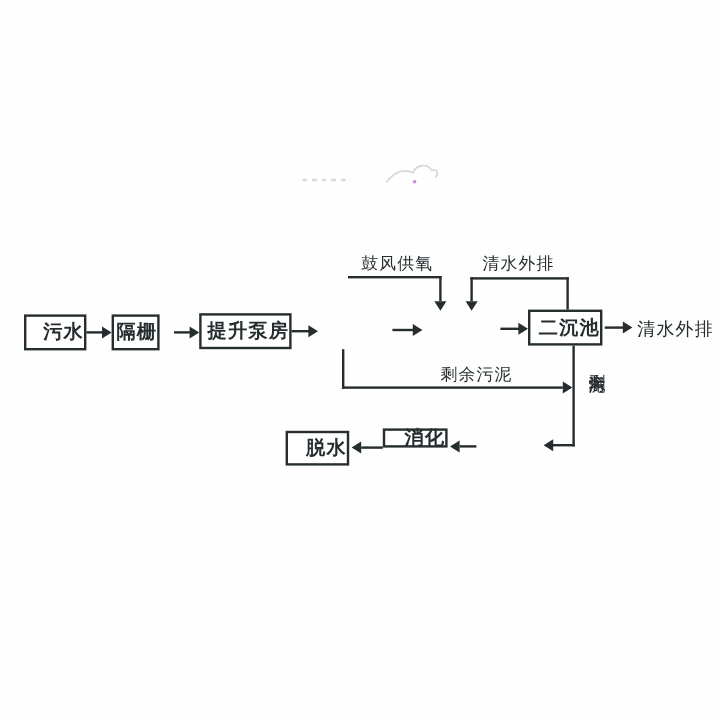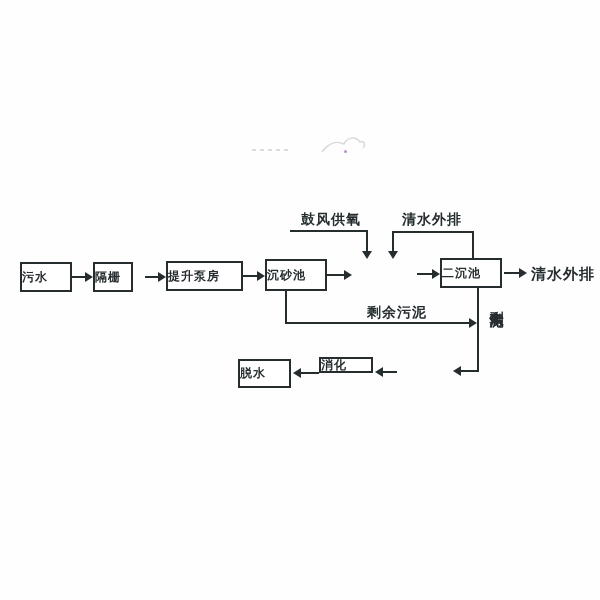--- a/index.html
+++ b/index.html
@@ -10,33 +10,33 @@
   html,body{margin:0;padding:0;}
   body{
     width:600px;height:600px;background:var(--bg);
     font-family:"DejaVu Sans","Liberation Sans",sans-serif;
     overflow:hidden;
   }
   .canvas{position:relative;width:600px;height:600px;background:var(--bg);}
   .box{
     position:absolute;box-sizing:border-box;
     border:2px solid var(--line);background:#fff;
-    display:flex;align-items:center;justify-content:flex-start;
-    color:var(--line);font-weight:700;font-size:12px;
+    display:flex;align-items:center;justify-content:flex-end;
+    color:var(--line);font-weight:700;font-size:16px;
     white-space:nowrap;letter-spacing:1px;
   }
   .hline,.vline{position:absolute;background:var(--line);}
   .hline{height:2px;}
   .vline{width:2px;}
   .arr{position:absolute;width:0;height:0;}
   .arr-r{border-left:8px solid var(--line);border-top:5px solid transparent;border-bottom:5px solid transparent;}
   .arr-l{border-right:8px solid var(--line);border-top:5px solid transparent;border-bottom:5px solid transparent;}
   .arr-d{border-top:8px solid var(--line);border-left:5px solid transparent;border-right:5px solid transparent;}
   .lbl{
-    position:absolute;color:var(--line);font-weight:700;
+    position:absolute;color:var(--line);font-weight:400;
     font-size:14px;white-space:nowrap;letter-spacing:1px;
   }
   .lbl-lg{font-size:15px;text-align:right;}
   .lbl-v{writing-mode:vertical-rl;letter-spacing:1px;}
   .wm-dashes{
     position:absolute;left:252px;top:149px;width:40px;height:2px;
     background:repeating-linear-gradient(90deg,var(--wm) 0 4px,transparent 4px 8px);
   }
   .wm-squiggle{position:absolute;left:320px;top:130px;}
   .wm-dot{position:absolute;left:344px;top:150px;width:3px;height:3px;border-radius:50%;background:#b578cf;opacity:.85;}
@@ -53,23 +53,20 @@
   <div class="wm-dot"></div>
 
   <div class="box" style="left:20px;top:262px;width:52px;height:30px">
       <span>污水</span>
     </div>
   <div class="box" style="left:93px;top:262px;width:40px;height:30px">
       <span>隔栅</span>
     </div>
   <div class="box" style="left:166px;top:261px;width:77px;height:30px">
       <span>提升泵房</span>
-    </div>
-  <div class="box" style="left:265px;top:259px;width:62px;height:32px">
-      <span>沉砂池</span>
     </div>
   <div class="box" style="left:440px;top:258px;width:62px;height:30px">
       <span>二沉池</span>
     </div>
 
   <div class="box" style="left:238px;top:359px;width:53px;height:29px">
       <span>脱水</span>
     </div>
   <div class="box" style="left:319px;top:357px;width:54px;height:16px">
       <span>消化</span>

